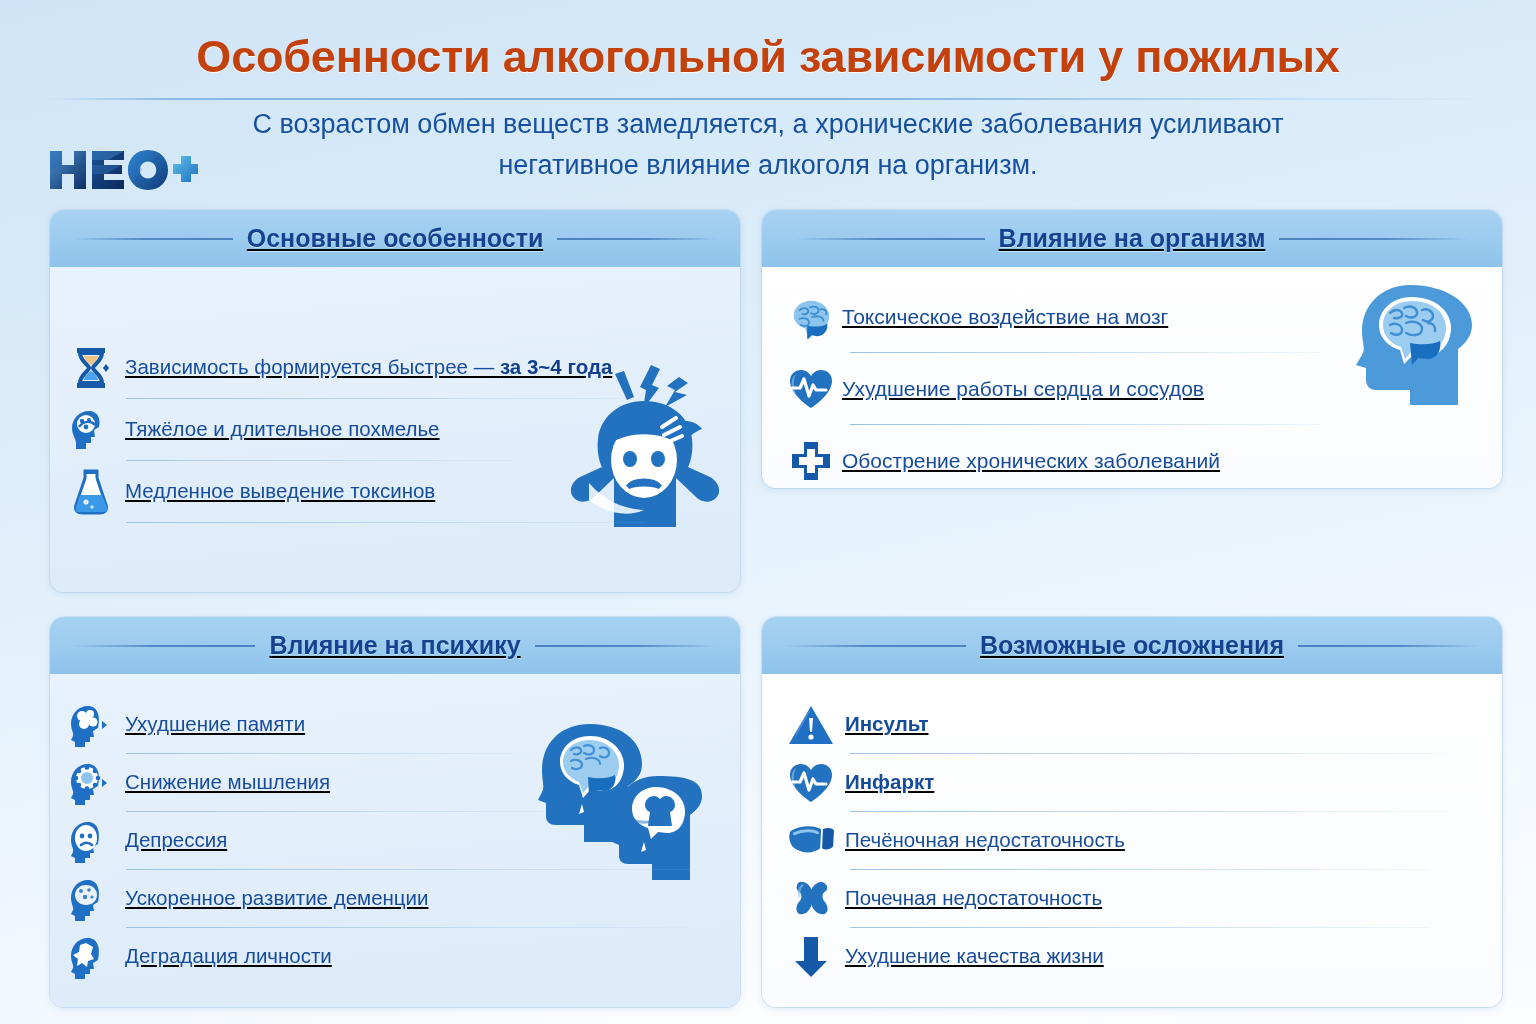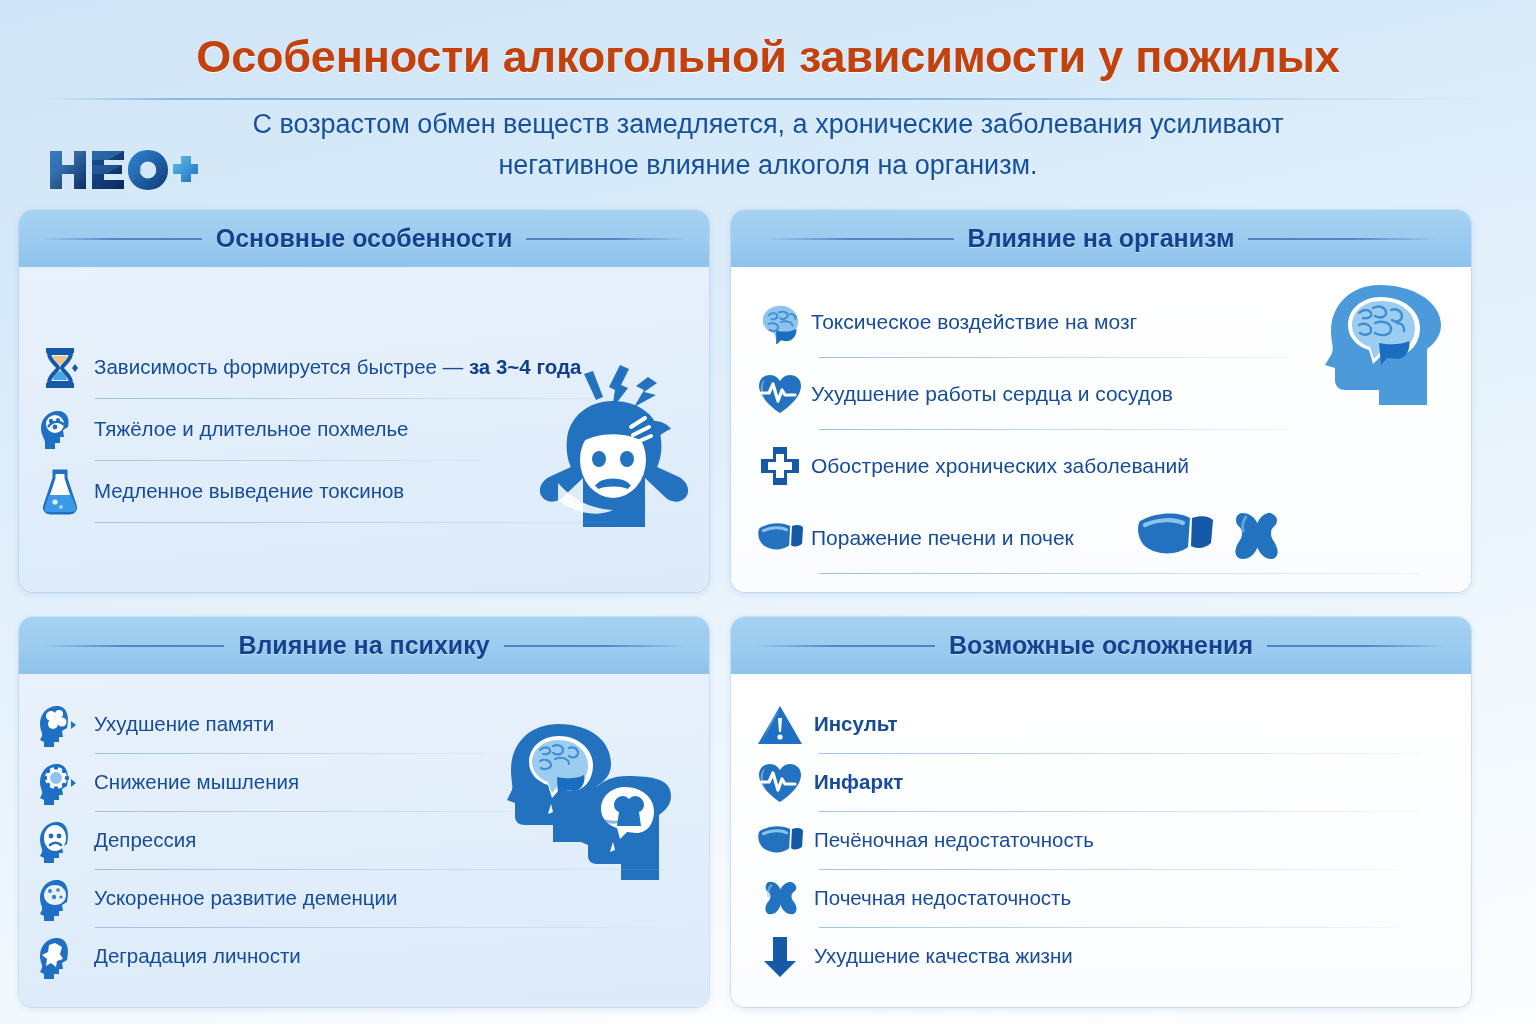--- a/index.html
+++ b/index.html
@@ -67,21 +67,22 @@
   
   .grid {
     position: absolute;
     top: 210px;
     left: 0;
     width: 1536px;
     display: grid;
     grid-template-columns: 690px 740px;
     column-gap: 22px;
     row-gap: 25px;
-    padding-left: 19px;
+    padding-left: 50px;
+    text-decoration: underline;
   }
 
   .card {
     border-radius: 14px;
     overflow: hidden;
     box-shadow: 0 2px 7px rgba(70,130,190,0.17), 0 0 0 1px rgba(190,215,238,0.55);
     display: flex;
     flex-direction: column;
     position: relative;
   }
@@ -289,21 +290,21 @@
           </svg>
         </span>
         <span class="row-txt">Медленное выведение токсинов</span>
         <span class="sep" style="width:520px;background:linear-gradient(to right,rgba(120,170,220,0.6),rgba(150,195,232,0.12));"></span>
       </div>
 
 
     </div>
   </section>
 
-  <section class="card plain c2" style="height:382px;">
+  <section class="card plain c2" style="height:278px;">
     <div class="card-head">
       <span class="rule"></span>
       <span class="card-title">Влияние на организм</span>
       <span class="rule r"></span>
     </div>
     <div class="card-body">
 
       <div class="art" style="right:22px; top:14px;">
         <svg width="130" height="130" viewBox="0 0 130 130" aria-hidden="true">
           <path d="M60 4C32 4 12 24 12 50c0 12 4 18 0 24l-6 10 10 3v12c0 6 4 10 10 10h34v15h48V68c8-6 14-14 14-24C122 22 96 4 60 4z" fill="#4c9ada"></path>

